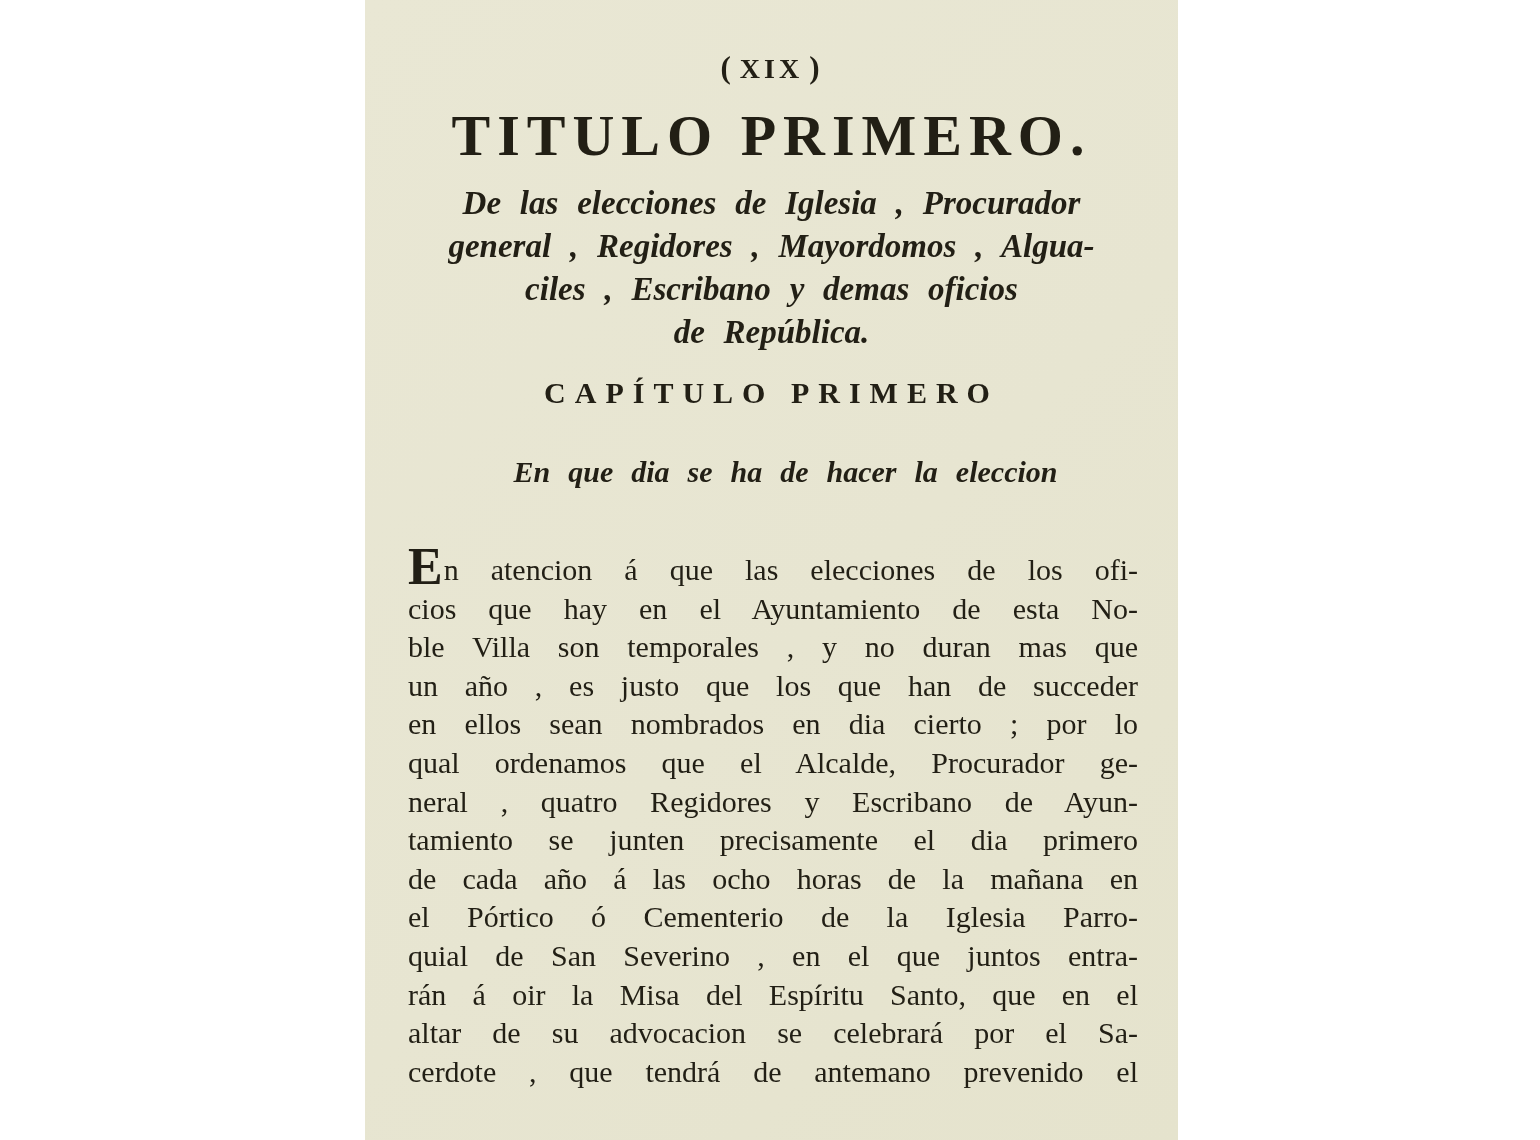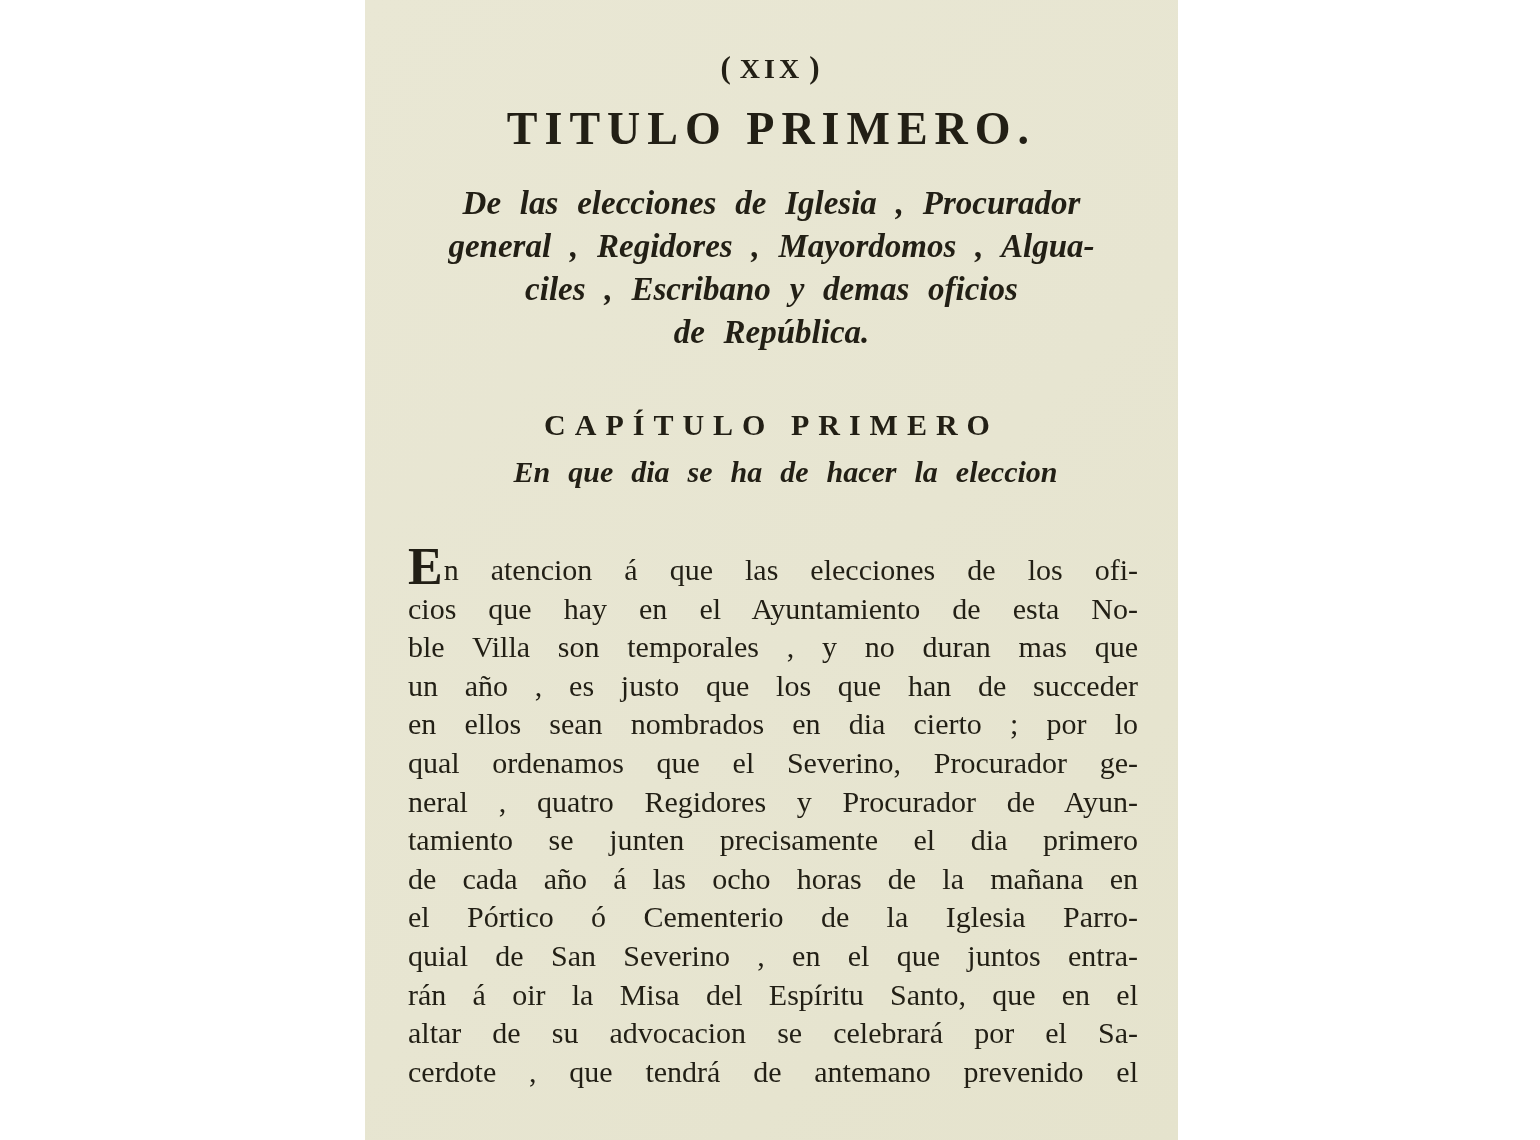--- a/index.html
+++ b/index.html
@@ -40,38 +40,38 @@
     letter-spacing: 3px;
   }
   .folio .numeral {
     font-size: 28px;
     text-transform: uppercase;
     letter-spacing: 4px;
     padding: 0 6px;
   }
   .main-title {
     top: 102px;
-    font-size: 46px;
+    font-size: 58px;
     font-weight: 700;
     letter-spacing: 7px;
   }
   .subtitle {
     position: absolute;
     left: 0;
     right: 0;
     top: 182px;
     text-align: center;
     font-style: italic;
     font-weight: 700;
     font-size: 33px;
     line-height: 43px;
     word-spacing: 0.32em;
   }
   .chapter-heading {
-    top: 408px;
+    top: 376px;
     font-size: 30px;
     font-weight: 700;
     letter-spacing: 9px;
   }
   .chapter-subtitle {
     position: absolute;
     left: 0;
     right: 0;
     top: 450px;
     text-align: center;
@@ -126,22 +126,22 @@
     <div class="chapter-subtitle">
       <div class="chapter-subtitle-line">En que dia se ha de hacer la eleccion</div>
     </div>
 
     <div class="body-block">
       <div class="body-line"><span class="initial">E</span><span>n atencion á que las elecciones de los ofi-</span></div>
       <div class="body-line">cios que hay en el Ayuntamiento de esta No-</div>
       <div class="body-line">ble Villa son temporales , y no duran mas que</div>
       <div class="body-line">un año , es justo que los que han de succeder</div>
       <div class="body-line">en ellos sean nombrados en dia cierto ; por lo</div>
-      <div class="body-line">qual ordenamos que el Severino, Procurador ge-</div>
-      <div class="body-line">neral , quatro Regidores y Procurador de Ayun-</div>
+      <div class="body-line">qual ordenamos que el Alcalde, Procurador ge-</div>
+      <div class="body-line">neral , quatro Regidores y Escribano de Ayun-</div>
       <div class="body-line">tamiento se junten precisamente el dia primero</div>
       <div class="body-line">de cada año á las ocho horas de la mañana en</div>
       <div class="body-line">el Pórtico ó Cementerio de la Iglesia Parro-</div>
       <div class="body-line">quial de San Severino , en el que juntos entra-</div>
       <div class="body-line">rán á oir la Misa del Espíritu Santo, que en el</div>
       <div class="body-line">altar de su advocacion se celebrará por el Sa-</div>
       <div class="body-line">cerdote , que tendrá de antemano prevenido el</div>
     </div>
 
   </div>

